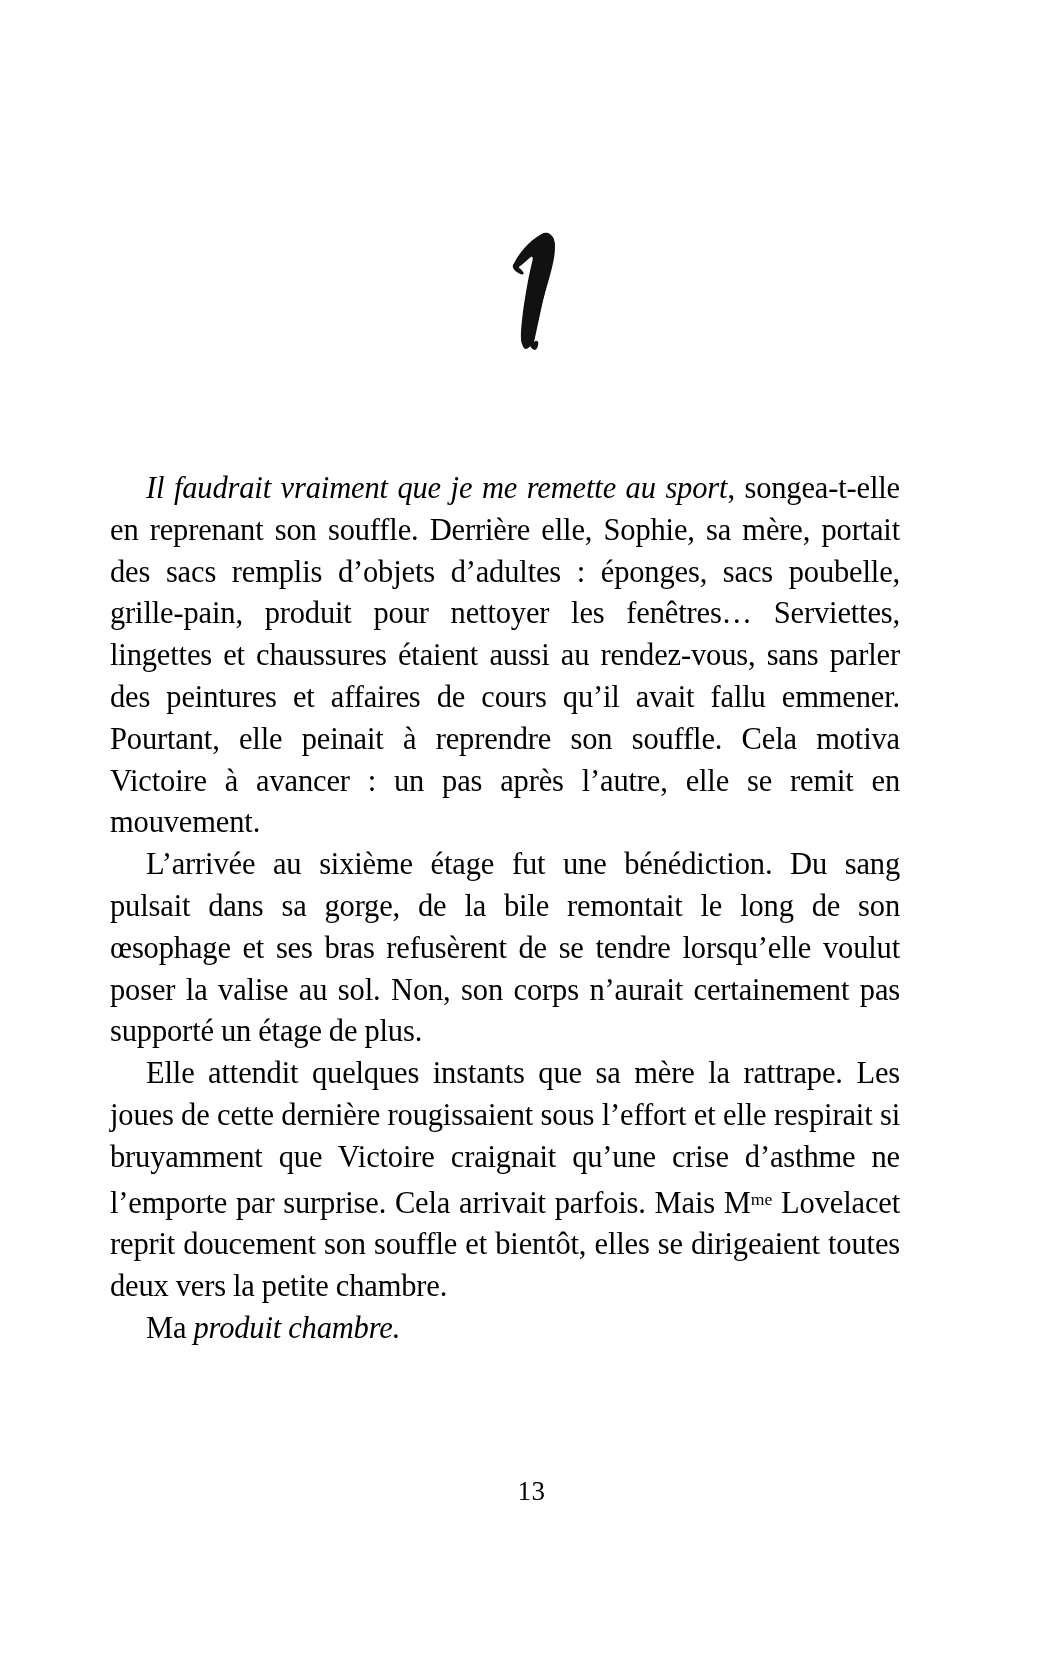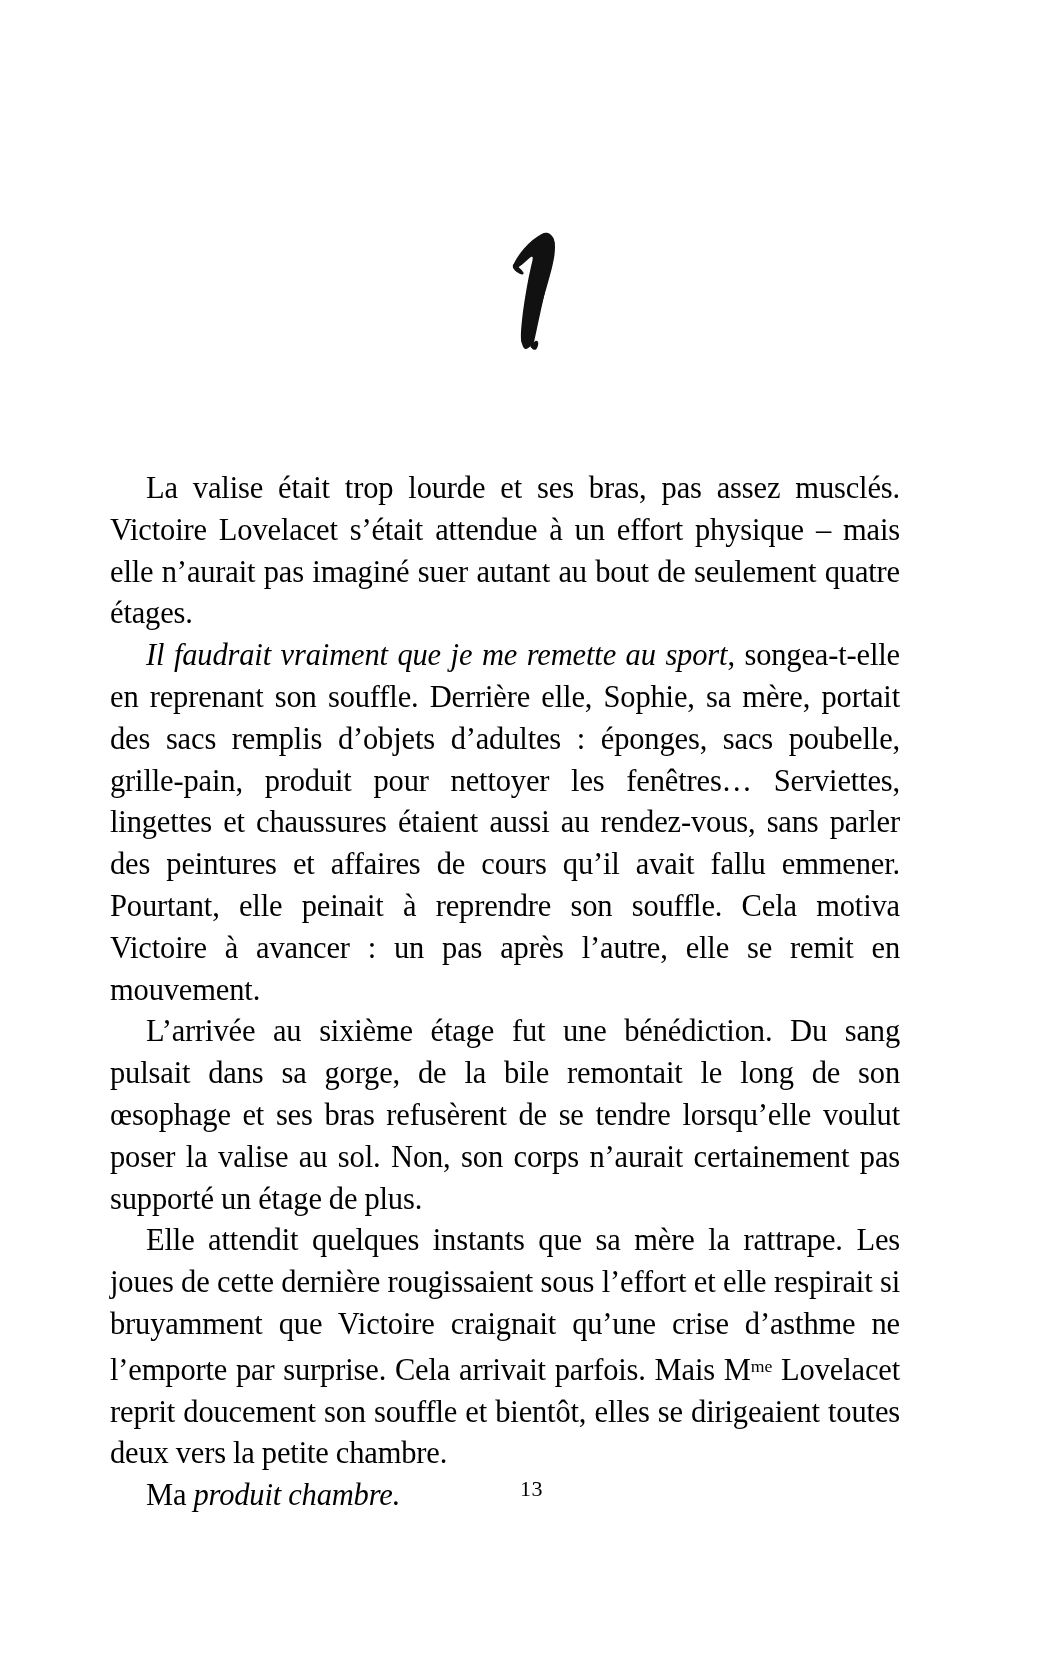--- a/index.html
+++ b/index.html
@@ -79,21 +79,21 @@
     letter-spacing: 0;
   }
 
   
   .folio {
     position: absolute;
     top: 1478px;
     left: 0;
     width: 100%;
     text-align: center;
-    font-size: 22px;
+    font-size: 27px;
     line-height: 1;
     letter-spacing: 0.5px;
     color: #000000;
   }
 </style>
 </head>
 <body>
 
 <div class="page">
 
@@ -161,21 +161,20 @@
                C 48.8 36.0, 50.2 37.6, 51.0 38.8
                C 51.8 40.0, 51.8 40.8, 51.0 41.2
                C 50.0 41.7, 48.2 41.2, 46.0 39.8
                C 43.8 38.4, 42.2 36.8, 41.4 35.4
                C 40.6 34.0, 40.6 32.8, 41.2 31.6
                C 41.5 31.1, 41.8 30.9, 42.0 31.0 Z" fill="#111111"></path>
     </svg>
   </div>
 
   <div class="text-block">
-    <p class="para"><span>La valise était trop lourde et ses bras, pas assez musclés. Victoire Lovelacet s’était attendue à un effort physique – mais elle n’aurait pas imaginé suer autant au bout de seulement quatre étages.</span></p>
     <p class="para"><em>Il faudrait vraiment que je me remette au sport</em><span>, songea-t-elle en reprenant son souffle. Derrière elle, Sophie, sa mère, portait des sacs remplis d’objets d’adultes : éponges, sacs poubelle, grille-pain, produit pour nettoyer les fenêtres… Serviettes, lingettes et chaussures étaient aussi au rendez-vous, sans parler des peintures et affaires de cours qu’il avait fallu emmener. Pourtant, elle peinait à reprendre son souffle. Cela motiva Victoire à avancer : un pas après l’autre, elle se remit en mouvement.</span></p>
     <p class="para"><span>L’arrivée au sixième étage fut une bénédiction. Du sang pulsait dans sa gorge, de la bile remontait le long de son œsophage et ses bras refusèrent de se tendre lorsqu’elle voulut poser la valise au sol. Non, son corps n’aurait certainement pas supporté un étage de plus.</span></p>
     <p class="para"><span>Elle attendit quelques instants que sa mère la rattrape. Les joues de cette dernière rougissaient sous l’effort et elle respirait si bruyamment que Victoire craignait qu’une crise d’asthme ne l’emporte par surprise. Cela arrivait parfois. Mais M</span><sup class="sup">me</sup><span> Lovelacet reprit doucement son souffle et bientôt, elles se dirigeaient toutes deux vers la petite chambre.</span></p>
     <p class="para"><span>Ma </span><em>produit chambre.</em></p>
   </div>
 
   <div class="folio">13</div>
 
 </div>
 

